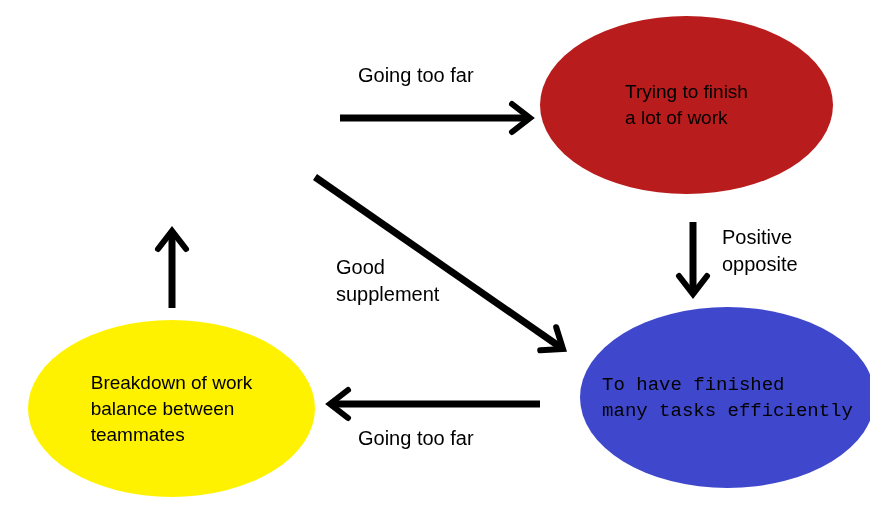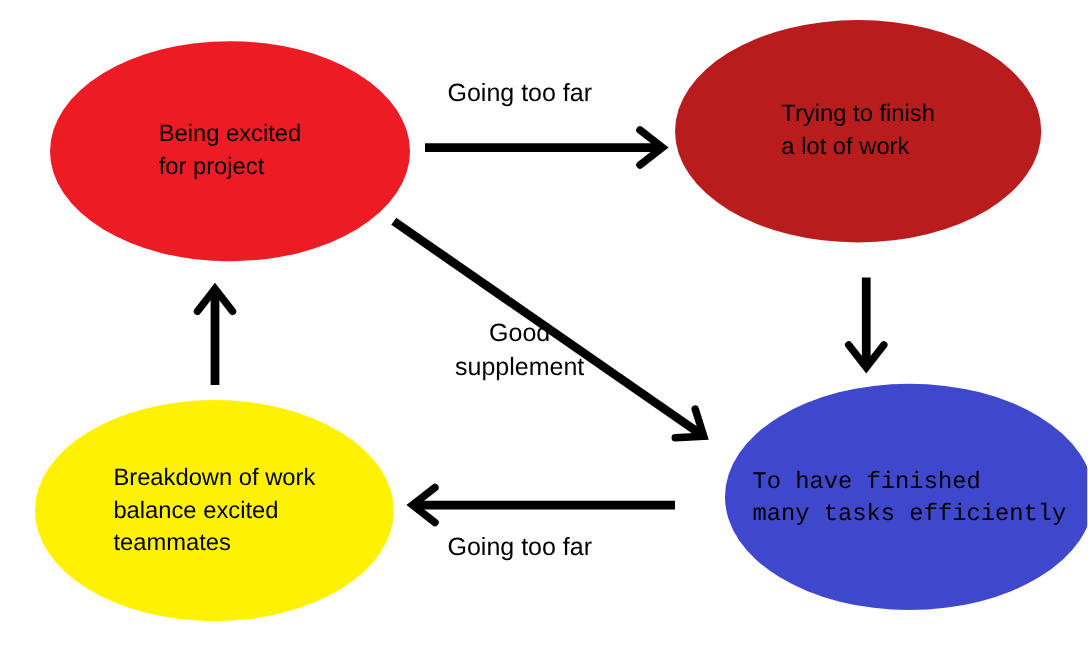--- a/index.html
+++ b/index.html
@@ -44,56 +44,54 @@
     color: #000000;
     white-space: pre-line;
     text-align: left;
   }
 </style>
 </head>
 <body>
 
 <div class="stage">
 
-  <div class="node" style="left: 40px; top: 33px; width: 288px; height: 176px; background-color: rgb(237, 28, 36);">
-    <span class="node-label">Being excited
-for project</span>
-  </div>
 
   <div class="node" style="left: 540px; top: 16px; width: 293px; height: 178px; background-color: #b91c1c;">
     <span class="node-label">Trying to finish
 a lot of work</span>
   </div>
 
   <div class="node" style="left: 580px; top: 307px; width: 295px; height: 181px; background-color: rgb(63, 72, 204); font-family: Liberation Mono, monospace;">
     <span class="node-label">To have finished
 many tasks efficiently</span>
   </div>
 
   <div class="node" style="left: 28px; top: 320px; width: 287px; height: 177px; background-color: rgb(255, 242, 0);">
     <span class="node-label">Breakdown of work
-balance excited
+balance between
 teammates</span>
   </div>
 
   <svg class="arrow-layer" width="870" height="525" viewBox="0 0 870 525" xmlns="http://www.w3.org/2000/svg">
     <defs>
       <marker id="vhead" markerUnits="userSpaceOnUse" markerWidth="34" markerHeight="36" refX="23" refY="18" orient="auto">
         <path d="M5,4 L23,18 L5,32" fill="none" stroke="#000000" stroke-width="6" stroke-linecap="round"></path>
       </marker>
     </defs>
     <line x1="340" y1="118" x2="530" y2="118" stroke="#000000" stroke-width="7" marker-end="url(#vhead)"></line>
     <line x1="693" y1="222" x2="693" y2="294" stroke="#000000" stroke-width="7" marker-end="url(#vhead)"></line>
     <line x1="315" y1="177" x2="563" y2="349" stroke="#000000" stroke-width="7" marker-end="url(#vhead)"></line>
     <line x1="540" y1="404" x2="330" y2="404" stroke="#000000" stroke-width="7" marker-end="url(#vhead)"></line>
     <line x1="172" y1="308" x2="172" y2="231" stroke="#000000" stroke-width="7" marker-end="url(#vhead)"></line>
   </svg>
 
   <div class="edge-label" style="left:358px; top:62px;">Going too far</div>
 
+  <div class="edge-label" style="left:722px; top:224px;">Positive
+opposite</div>
 
-  <div class="edge-label" style="left:364px; top:254px;text-align:center;">Good
+  <div class="edge-label" style="left:336px; top:254px;">Good
 supplement</div>
 
   <div class="edge-label" style="left:358px; top:425px;">Going too far</div>
 
 
 </div>
 
 </body></html>

